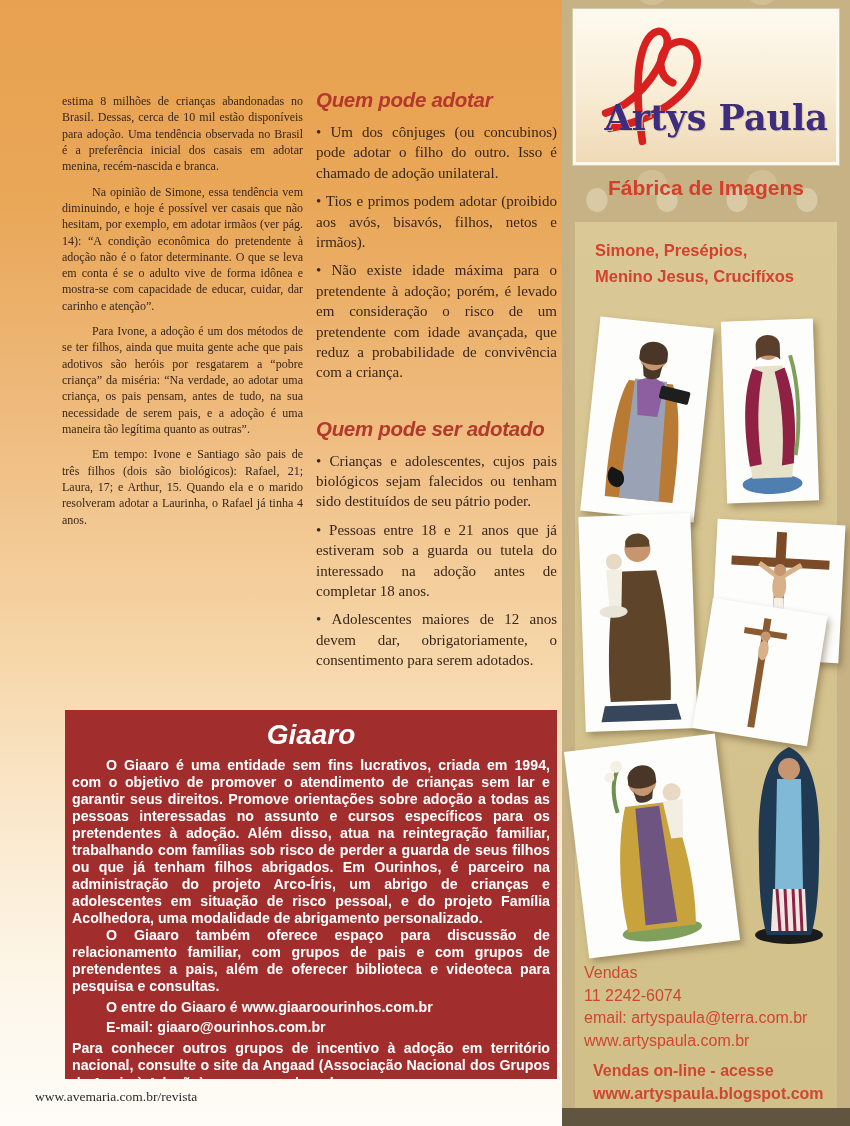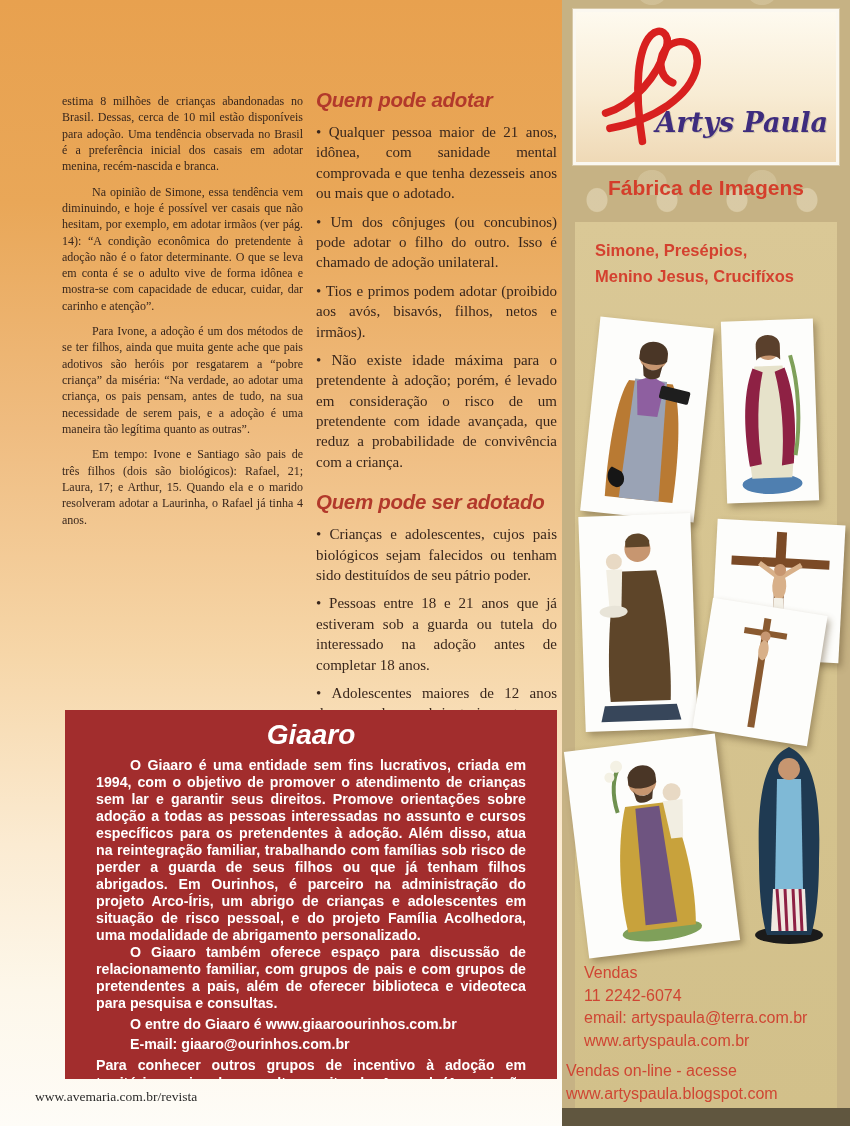--- a/index.html
+++ b/index.html
@@ -6,83 +6,82 @@
   .page{position:relative;width:850px;height:1126px;overflow:hidden;
     background:linear-gradient(180deg,#E8A14F 0%,#E9A758 18%,#EFBC80 38%,#F6D6A8 58%,#FBEBD2 75%,#FDF7EA 88%,#FEFCF7 100%);
     font-family:"Liberation Serif",serif;}
   
   .col-left{position:absolute;left:62px;top:93px;width:241px;}
   .col-mid{position:absolute;left:316px;top:88px;width:241px;}
   .body-text p{font-size:12px;line-height:1.36;text-align:justify;color:#38261C;margin:0 0 9px;}
   .body-text p.indent{text-indent:30px;}
   .section-heading{font-family:"Liberation Sans",sans-serif;font-weight:bold;font-style:italic;
     color:#B2392B;font-size:20.5px;margin:0 0 10px;letter-spacing:-.3px;}
-  .h2b{margin-top:18px;}
+  .h2b{margin-top:34px;}
   .bullet{font-size:15px;line-height:1.36;text-align:justify;color:#38261C;margin:0 0 8px;}
   .bullet::before{content:"\2022\00A0 ";color:#38261C;}
   
   .giaaro{position:absolute;left:65px;top:710px;width:492px;height:369px;box-sizing:border-box;
     background:#A22D2D;color:#FFFFFF;font-family:"Liberation Sans",sans-serif;font-weight:bold;
-    padding:7px 31px;overflow:hidden;}
+    padding:7px 7px;overflow:hidden;}
   .giaaro h2{font-size:28px;font-style:italic;text-align:center;margin:2px 0 6px;}
   .giaaro p{font-size:14.2px;line-height:1.2;text-align:justify;margin:0;}
   .giaaro p.ind{text-indent:34px;}
   .giaaro .line{margin:4px 0 0 34px;font-size:14.2px;}
   .giaaro .angaad{margin-top:5px;}
   
   .footer{position:absolute;left:35px;top:1089px;font-size:13.5px;color:#2A2A2A;}
   
   .ad{position:absolute;left:562px;top:0;width:288px;height:1126px;
     background-color:#C6B284;
     background-image:radial-gradient(rgba(233,222,192,.55) 10px,transparent 11px),
                      radial-gradient(rgba(214,199,160,.65) 14px,transparent 15px);
     background-size:70px 80px,110px 95px;background-position:0 0,35px 40px;}
   .logo-box{position:absolute;left:11px;top:9px;width:266px;height:156px;box-sizing:border-box;
     background:linear-gradient(180deg,#FEFAEF 0%,#F8ECD4 55%,#EFD9B6 100%);
     border:3px solid #FBF8F0;box-shadow:0 0 0 1px #D8C9A8;}
   .monogram{position:absolute;left:14px;top:8px;}
   .brand-name{position:absolute;right:8px;bottom:24px;font-family:"DejaVu Serif",serif;
-    font-style:italic;font-weight:bold;color:#3E2C7E;font-size:27px;text-shadow:1px 1px 0 #CFC2A8;margin-left:27px;}
+    font-weight:bold;color:#3E2C7E;font-size:35px;text-shadow:1px 1px 0 #CFC2A8;margin-left:27px;}
   .tagline{position:absolute;left:0;top:176px;width:100%;text-align:center;
     font-family:"Liberation Sans",sans-serif;font-weight:bold;font-size:21px;color:#D43E2B;}
   .ad-inner{position:absolute;left:13px;top:222px;width:262px;height:886px;
     background:linear-gradient(180deg,#DAC896 0%,#D5C38F 50%,#D2C08A 100%);}
   .services{margin:15px 0 0 20px;font-family:"Liberation Sans",sans-serif;font-weight:bold;
     font-size:16.5px;color:#D4412F;line-height:1.58;}
   .photo{position:absolute;background:#FDFDFB;box-shadow:3px 4px 7px rgba(90,70,40,.45);
     display:flex;align-items:center;justify-content:center;}
   .photo.bare{background:transparent;box-shadow:none;}
   .ph1{left:28px;top:322px;width:114px;height:195px;transform:rotate(6deg);}
   .ph2{left:162px;top:320px;width:92px;height:182px;transform:rotate(-2deg);}
   .ph3{left:20px;top:515px;width:112px;height:215px;transform:rotate(-2deg);}
   .ph4{left:152px;top:522px;width:128px;height:138px;transform:rotate(3deg);}
   .ph5{left:140px;top:606px;width:116px;height:132px;transform:rotate(9deg);}
   .ph6{left:14px;top:742px;width:152px;height:208px;transform:rotate(-7deg);}
   .ph7{left:176px;top:732px;width:102px;height:218px;}
   .contact{position:absolute;left:22px;top:962px;font-family:"Liberation Sans",sans-serif;
     font-weight:normal;color:#CF4633;font-size:16px;line-height:1.42;}
-  .online{position:absolute;left:4px;top:1060px;font-family:"Liberation Sans",sans-serif;
-    font-weight:normal;color:#CF4633;font-size:16px;line-height:1.42;}
+  .online{position:absolute;left:31px;top:1060px;font-family:"Liberation Sans",sans-serif;
+    font-weight:bold;color:#CF4633;font-size:16px;line-height:1.42;}
   .ad-bottom{position:absolute;left:0;top:1108px;width:288px;height:18px;background:#60563F;}
 </style>
 </head>
 <body>
 
 <div class="page">
 
   <div class="col-left body-text">
     <p>estima 8 milhões de crianças abandonadas no Brasil. Dessas, cerca de 10 mil estão disponíveis para adoção. Uma tendência observada no Brasil é a preferência inicial dos casais em adotar menina, recém-nascida e branca.</p>
     <p class="indent">Na opinião de Simone, essa tendência vem diminuindo, e hoje é possível ver casais que não hesitam, por exemplo, em adotar irmãos (ver pág. 14): “A condição econômica do pretendente à adoção não é o fator determinante. O que se leva em conta é se o adulto vive de forma idônea e mostra-se com capacidade de educar, cuidar, dar carinho e atenção”.</p>
     <p class="indent">Para Ivone, a adoção é um dos métodos de se ter filhos, ainda que muita gente ache que pais adotivos são heróis por resgatarem a “pobre criança” da miséria: “Na verdade, ao adotar uma criança, os pais pensam, antes de tudo, na sua necessidade de serem pais, e a adoção é uma maneira tão legítima quanto as outras”.</p>
     <p class="indent">Em tempo: Ivone e Santiago são pais de três filhos (dois são biológicos): Rafael, 21; Laura, 17; e Arthur, 15. Quando ela e o marido resolveram adotar a Laurinha, o Rafael já tinha 4 anos.</p>
   </div>
 
   <div class="col-mid">
     <h2 class="section-heading">Quem pode adotar</h2>
-    <p class="bullet">Qualquer pessoa maior de 21 anos, idônea, com sanidade mental comprovada e que tenha dezesseis anos ou mais que o adotado.</p>
     <p class="bullet">Um dos cônjuges (ou concubinos) pode adotar o filho do outro. Isso é chamado de adoção unilateral.</p>
     <p class="bullet">Tios e primos podem adotar (proibido aos avós, bisavós, filhos, netos e irmãos).</p>
     <p class="bullet">Não existe idade máxima para o pretendente à adoção; porém, é levado em consideração o risco de um pretendente com idade avançada, que reduz a probabilidade de convivência com a criança.</p>
     <h2 class="section-heading h2b">Quem pode ser adotado</h2>
     <p class="bullet">Crianças e adolescentes, cujos pais biológicos sejam falecidos ou tenham sido destituídos de seu pátrio poder.</p>
     <p class="bullet">Pessoas entre 18 e 21 anos que já estiveram sob a guarda ou tutela do interessado na adoção antes de completar 18 anos.</p>
     <p class="bullet">Adolescentes maiores de 12 anos devem dar, obrigatoriamente, o consentimento para serem adotados.</p>
   </div>
 
   <div class="giaaro">

